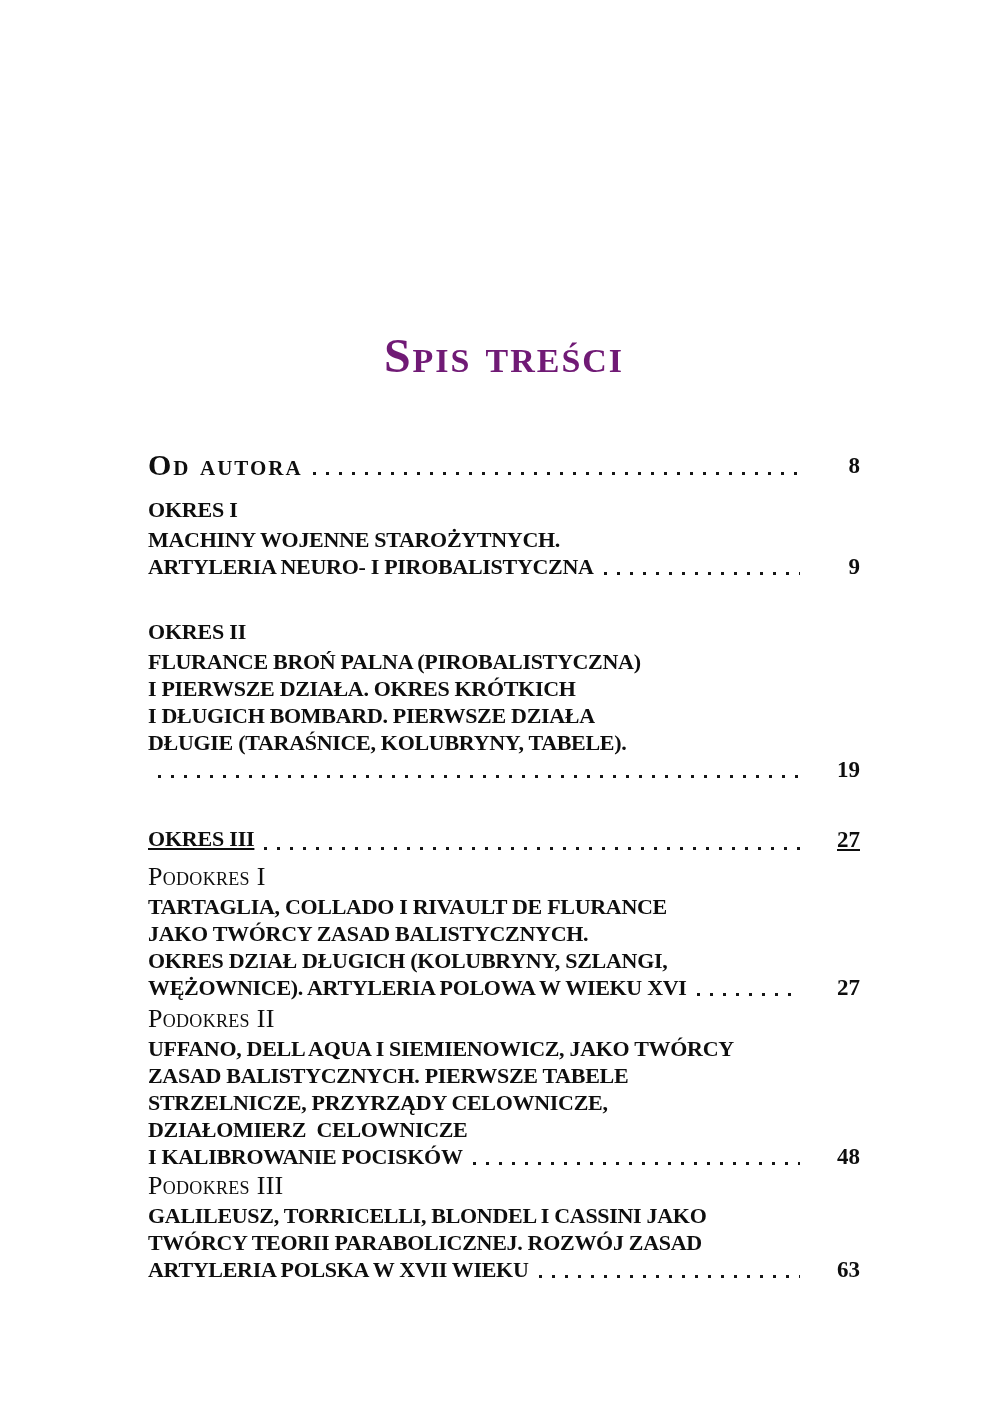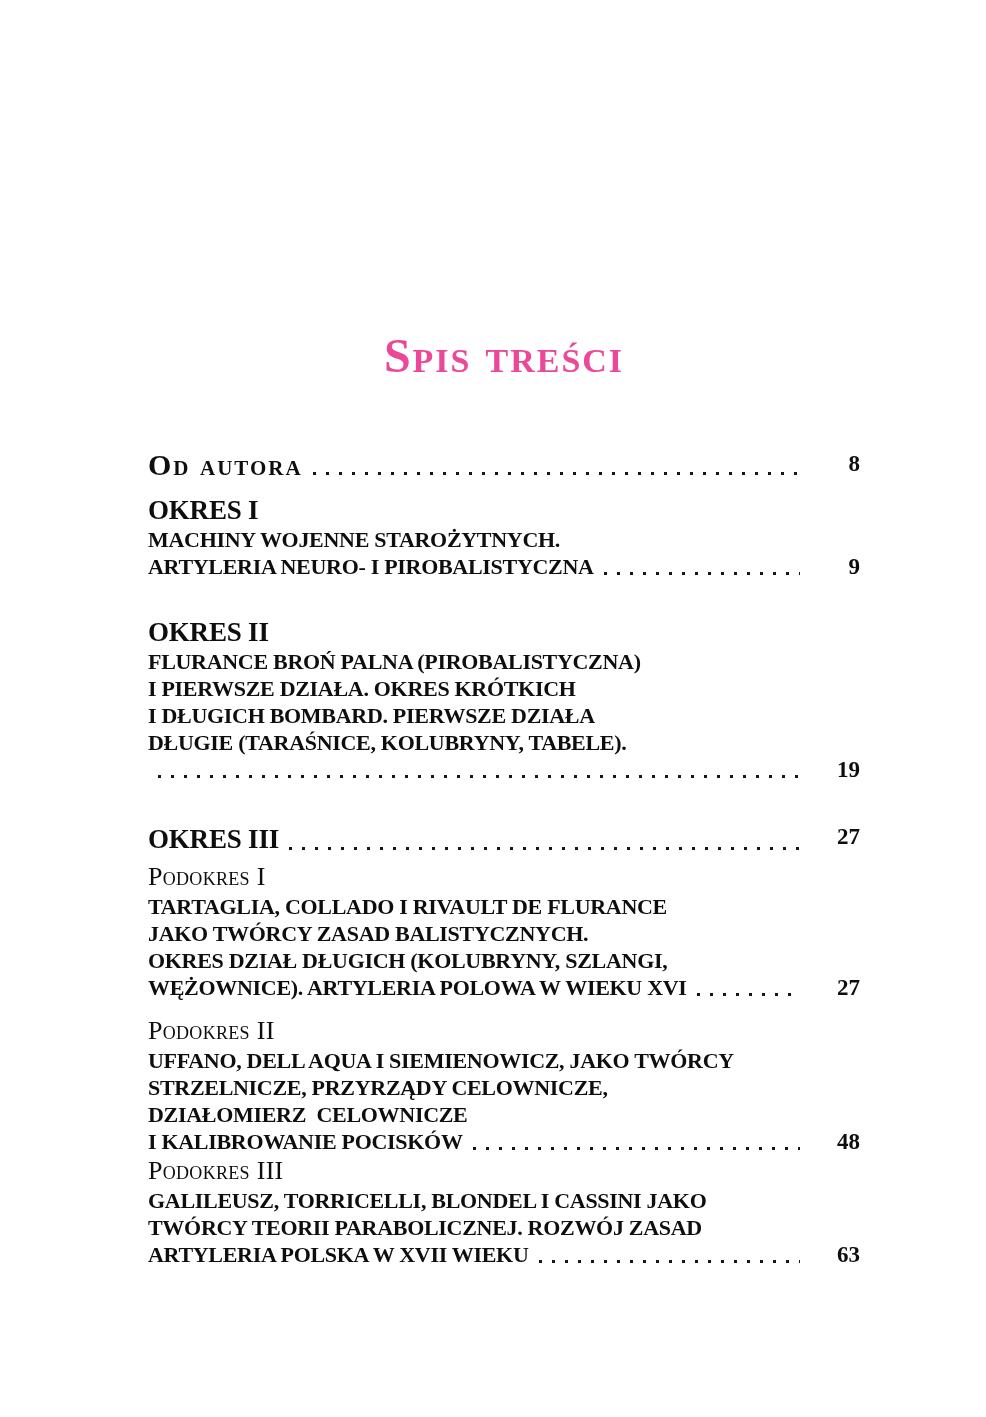--- a/index.html
+++ b/index.html
@@ -22,32 +22,32 @@
     background: #ffffff;
   }
   .doc-title {
     margin: 0 0 70px 0;
     text-align: center;
     font-size: 48px;
     line-height: 48px;
     font-weight: 700;
     font-variant: small-caps;
     letter-spacing: 2px;
-    color: #ec4899;
+    color: #701a75;
   }
   .entry { margin: 0; }
   .entry.m-okres1   { margin-top: 14px; }
   .entry.m-okres2   { margin-top: 36px; }
-  .entry.m-okres3   { margin-top: 40px; }
+  .entry.m-okres3   { margin-top: 40px; text-decoration: underline; }
   .entry.m-pod1     { margin-top: 6px; }
-  .entry.m-pod2     { margin-top: 14px; }
+  .entry.m-pod2     { margin-top: 2px; }
   .entry.m-pod3     { margin-top: 0px; }
 
   .h-okres {
-    font-size: 27px;
+    font-size: 22px;
     line-height: 32px;
     font-weight: 700;
     letter-spacing: -0.2px;
     white-space: pre;
   }
   .h-podokres {
     font-size: 26px;
     line-height: 32px;
     font-weight: 400;
     font-variant: small-caps;
@@ -64,21 +64,21 @@
   }
   .line {
     font-size: 22px;
     line-height: 27px;
     font-weight: 700;
     letter-spacing: -0.3px;
     white-space: pre;
   }
   .row {
     display: flex;
-    align-items: flex-start;
+    align-items: center;
   }
   .leader {
     flex: 1 1 auto;
     align-self: flex-end;
     height: 3px;
     margin: 0 32px 5px 10px;
     background-image: repeating-linear-gradient(to right, #161616 0 3px, transparent 3px 13px);
   }
   .pagenum {
     flex: 0 0 auto;
@@ -142,20 +142,21 @@
     <div class="row">
       <span class="line">WĘŻOWNICE). ARTYLERIA POLOWA W WIEKU XVI</span>
       <span class="leader"></span>
       <span class="pagenum">27</span>
     </div>
   </div>
 
   <div class="entry m-pod2">
     <div class="h-podokres">Podokres II</div>
     <div class="line">UFFANO, DELL AQUA I SIEMIENOWICZ, JAKO TWÓRCY</div>
+    <div class="line">ZASAD BALISTYCZNYCH. PIERWSZE TABELE</div>
     <div class="line">STRZELNICZE, PRZYRZĄDY CELOWNICZE,</div>
     <div class="line">DZIAŁOMIERZ  CELOWNICZE</div>
     <div class="row">
       <span class="line">I KALIBROWANIE POCISKÓW</span>
       <span class="leader"></span>
       <span class="pagenum">48</span>
     </div>
   </div>
 
   <div class="entry m-pod3">

